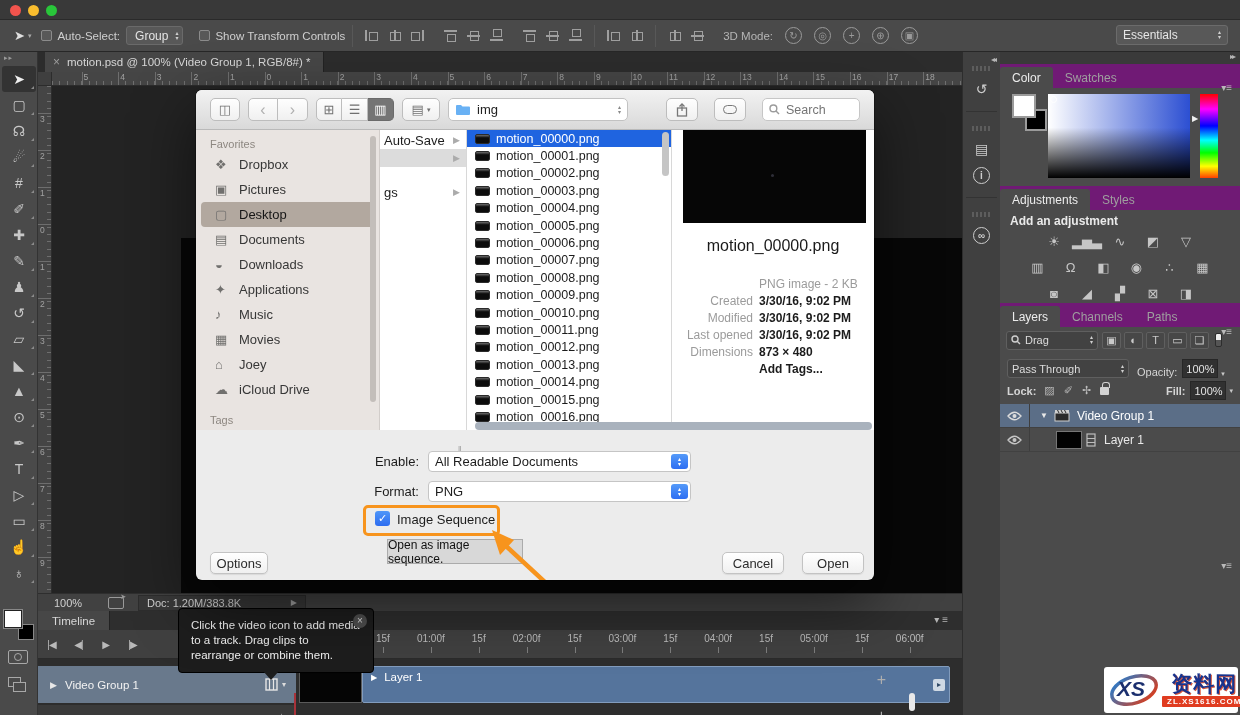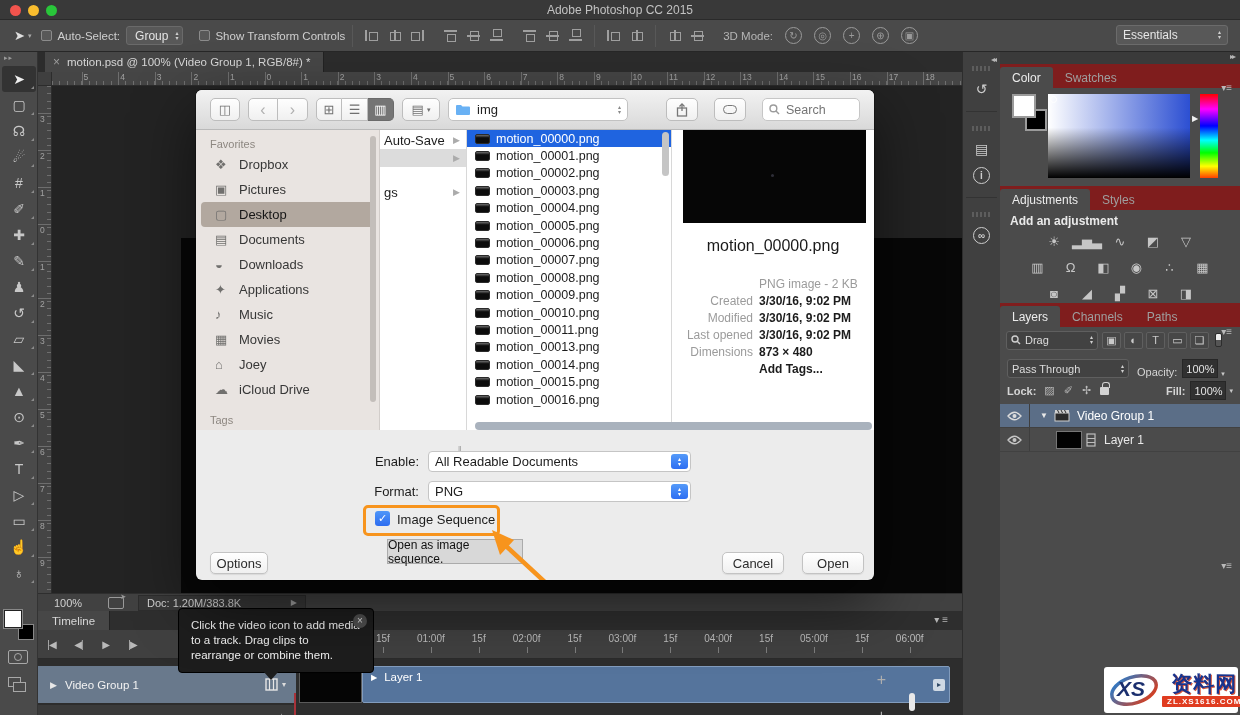--- a/index.html
+++ b/index.html
@@ -98,21 +98,21 @@
   .dockstrip{position:absolute;left:962px;top:52px;width:38px;height:663px;background:#404040;border-left:1px solid #2d2d2d;}
   .ds-collapse{position:absolute;right:5px;top:3px;font-size:8px;color:#b5b5b5;letter-spacing:-2px;}
   .ds-group{margin:14px 3px 0 3px;border-bottom:1px solid #333;padding-bottom:8px;}
   .ds-grip{height:5px;margin:0 6px 6px;background:repeating-linear-gradient(to right,#5d5d5d 0 2px,transparent 2px 4px);}
   .ds-icon{width:30px;height:24px;display:flex;align-items:center;justify-content:center;color:#cdcdcd;font-size:14px;margin:2px auto;}
   .ds-circ{width:17px;height:17px;border:1.5px solid #cdcdcd;border-radius:50%;display:flex;align-items:center;justify-content:center;font-size:10px;font-weight:bold;}
 
   
   .rightcol{position:absolute;left:1000px;top:52px;width:240px;height:663px;background:#4b4b4b;}
   .rc-top{position:absolute;left:0;top:0;right:0;height:12px;background:#3a3a3a;color:#b5b5b5;font-size:8px;text-align:right;padding-right:6px;letter-spacing:-2px;}
-  .phead{position:absolute;left:0;right:0;height:24px;background:#7f1d1d;display:flex;align-items:flex-end;}
+  .phead{position:absolute;left:0;right:0;height:24px;background:#701a75;display:flex;align-items:flex-end;}
   .ptab{height:21px;display:flex;align-items:center;padding:0 12px;font-size:12px;color:#9f9f9f;}
   .ptab.active{background:#4b4b4b;color:#ececec;border-radius:3px 3px 0 0;}
   .pmenu{position:absolute;right:8px;top:6px;color:#b9b9b9;font-size:10px;}
   .swatchw{position:absolute;}
   .swatchw .fg{position:absolute;left:0;top:0;width:24px;height:24px;background:#fff;border:2px solid #9b9b9b;z-index:2;}
   .swatchw .bg{position:absolute;left:13px;top:15px;width:22px;height:22px;background:#000;border:2px solid #9b9b9b;}
   .colorfield{position:absolute;left:48px;top:42px;width:142px;height:84px;background-image:linear-gradient(to top,#000 0%,rgba(0,0,0,0) 60%),linear-gradient(to right,#fff 0%,#2c4fd2 100%);}
   .cf-cursor{position:absolute;left:2px;top:2px;width:7px;height:7px;border:1.5px solid #fff;border-radius:50%;}
   .huebar{position:absolute;left:200px;top:42px;width:18px;height:84px;background:linear-gradient(to bottom,#ff0000,#ff00ff 18%,#0000ff 38%,#00ffff 55%,#00ff00 70%,#ffff00 86%,#ff4000 100%);}
   .huemark{position:absolute;left:192px;top:62px;color:#f2f2f2;font-size:8px;}
@@ -188,21 +188,20 @@
 </style>
 </head>
 <body>
 
 <div class="screen">
 
   <div class="titlebar">
     <span class="tl" style="left:10px;background:#f2544d;"></span>
     <span class="tl" style="left:28px;background:#f9bd2e;"></span>
     <span class="tl" style="left:46px;background:#29c63a;"></span>
-    <div class="title">Adobe Photoshop CC 2015</div>
   </div>
 
   <div class="optionsbar">
     <span style="margin-left:14px;color:#e0e0e0;font-size:13px;">➤</span>
     <span style="color:#aaa;font-size:7px;margin-left:3px;">▾</span>
     <span class="ob-check"></span>
     <span class="ob-label">Auto-Select:</span>
     <span class="ob-dd">
       <span>Group</span>
       <span class="steps">
@@ -824,20 +823,24 @@
           <div class="frow">
           <span class="fthumb"></span>
           <span>motion_00010.png</span>
         </div>
           <div class="frow">
           <span class="fthumb"></span>
           <span>motion_00011.png</span>
         </div>
           <div class="frow">
           <span class="fthumb"></span>
+          <span>motion_00012.png</span>
+        </div>
+          <div class="frow">
+          <span class="fthumb"></span>
           <span>motion_00013.png</span>
         </div>
           <div class="frow">
           <span class="fthumb"></span>
           <span>motion_00014.png</span>
         </div>
           <div class="frow">
           <span class="fthumb"></span>
           <span>motion_00015.png</span>
         </div>

